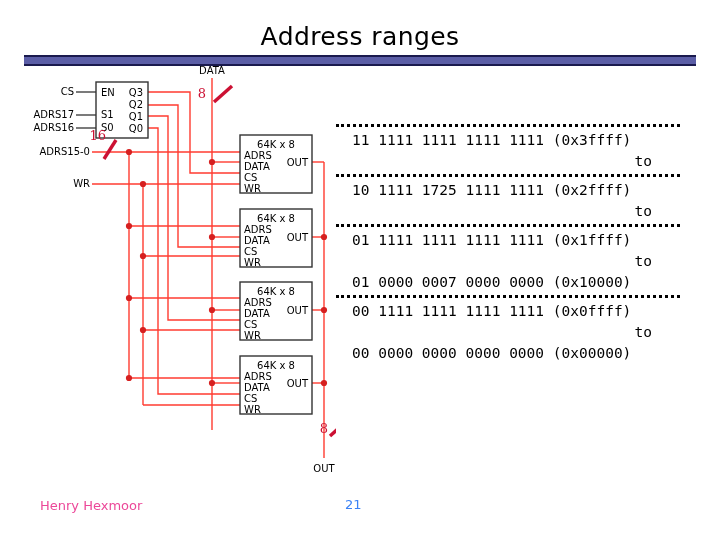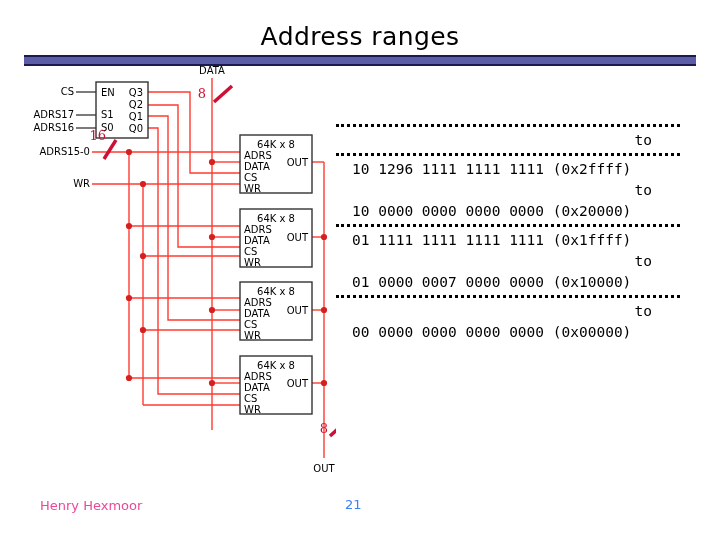--- a/index.html
+++ b/index.html
@@ -184,39 +184,40 @@
         <text x="106" y="80" text-anchor="end">16</text>
         <text x="328" y="373" text-anchor="end">8</text>
       </g>
     </svg>
   </div>
 
   <div id="ranges">
 
     <div class="rule-dotted"></div>
     <div class="range-group">
-      <div class="rng-line rng-to">to</div>
-    </div>
-
-    <div class="rule-dotted"></div>
-    <div class="range-group">
-      <div class="rng-line rng-hi">10 1296 1111 1111 1111 (0x2ffff)</div>
-      <div class="rng-line rng-to">to</div>
-      <div class="rng-line rng-lo">10 0000 0000 0000 0000 (0x20000)</div>
+      <div class="rng-line rng-hi">11 1111 1111 1111 1111 (0x3ffff)</div>
+      <div class="rng-line rng-to">to</div>
+    </div>
+
+    <div class="rule-dotted"></div>
+    <div class="range-group">
+      <div class="rng-line rng-hi">10 1111 1725 1111 1111 (0x2ffff)</div>
+      <div class="rng-line rng-to">to</div>
     </div>
 
     <div class="rule-dotted"></div>
     <div class="range-group">
       <div class="rng-line rng-hi">01 1111 1111 1111 1111 (0x1ffff)</div>
       <div class="rng-line rng-to">to</div>
       <div class="rng-line rng-lo">01 0000 0007 0000 0000 (0x10000)</div>
     </div>
 
     <div class="rule-dotted"></div>
     <div class="range-group">
+      <div class="rng-line rng-hi">00 1111 1111 1111 1111 (0x0ffff)</div>
       <div class="rng-line rng-to">to</div>
       <div class="rng-line rng-lo">00 0000 0000 0000 0000 (0x00000)</div>
     </div>
 
   </div>
 
   <div class="footer-author">Henry Hexmoor</div>
   <div class="footer-page">21</div>
 
 </div>

